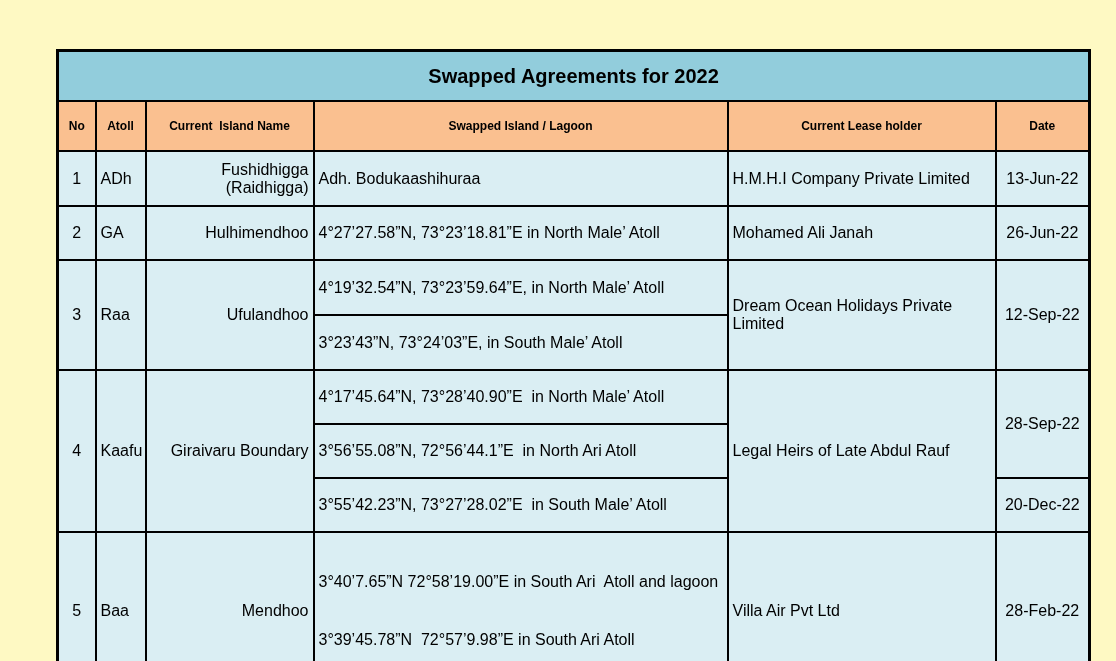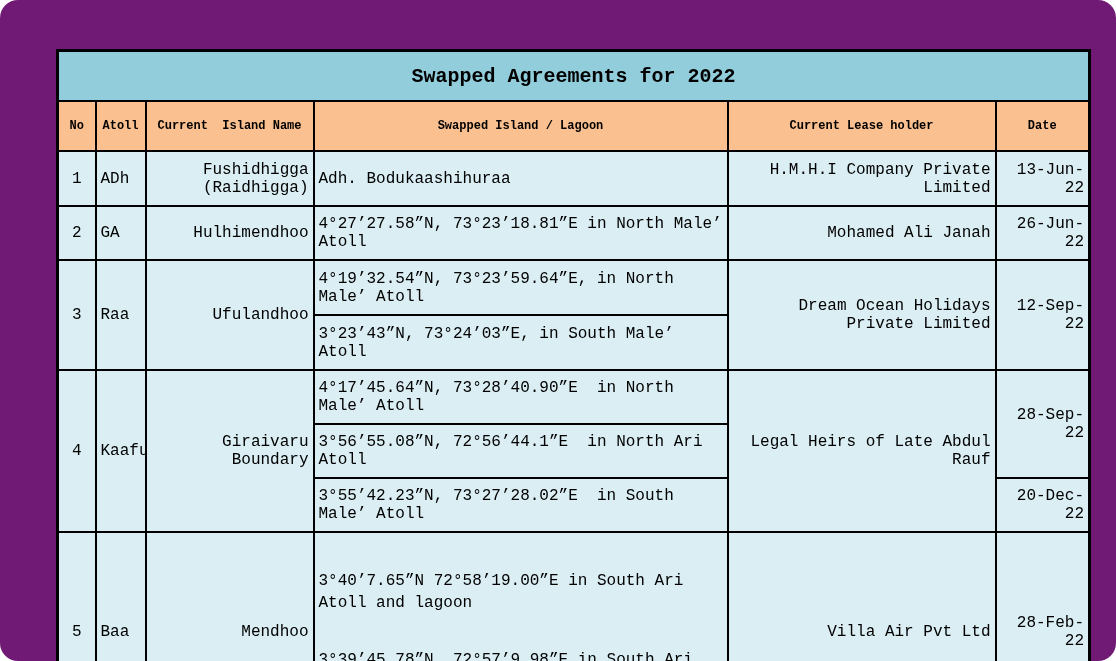--- a/index.html
+++ b/index.html
@@ -1,23 +1,22 @@
 <!DOCTYPE html>
 <html><head>
 <meta charset="utf-8">
 <style>
   html,body{margin:0;padding:0;background:#ffffff;}
   .page{
     position:relative;
     width:1116px;height:661px;
-    background:#701a75;
-    font-family:Liberation Mono, monospace;
+    background:#fef9c3;
+    font-family:Liberation Sans, sans-serif;
     color:#000000;
     overflow:hidden;
-    border-radius:18px;
   }
   table.agreements{
     position:absolute;left:56px;top:49px;
     border-collapse:collapse;
     table-layout:fixed;
     width:1032px;
     border:3px solid #000;
   }
   table.agreements td, table.agreements th{
     border:2px solid #000;
@@ -39,22 +38,22 @@
     text-align:center;
     font-weight:bold;
     font-size:12px;
     height:44px;
   }
   td.cell{background:#DAEEF3;}
   td.c-no{text-align:center;}
   td.c-atoll{text-align:left;padding-right:5px;}
   td.c-island{text-align:right;padding-left:4px;}
   td.c-swap{text-align:left;}
-  td.c-lease{text-align:right;}
-  td.c-date{text-align:right;}
+  td.c-lease{text-align:left;}
+  td.c-date{text-align:center;}
   tr.h59{height:55px;}
   tr.h58{height:54px;}
   tr.h65{height:61px;}
   td.two-line div{line-height:1.35;}
 </style>
 </head>
 <body>
 
 <div class="page">
   <table class="agreements">

